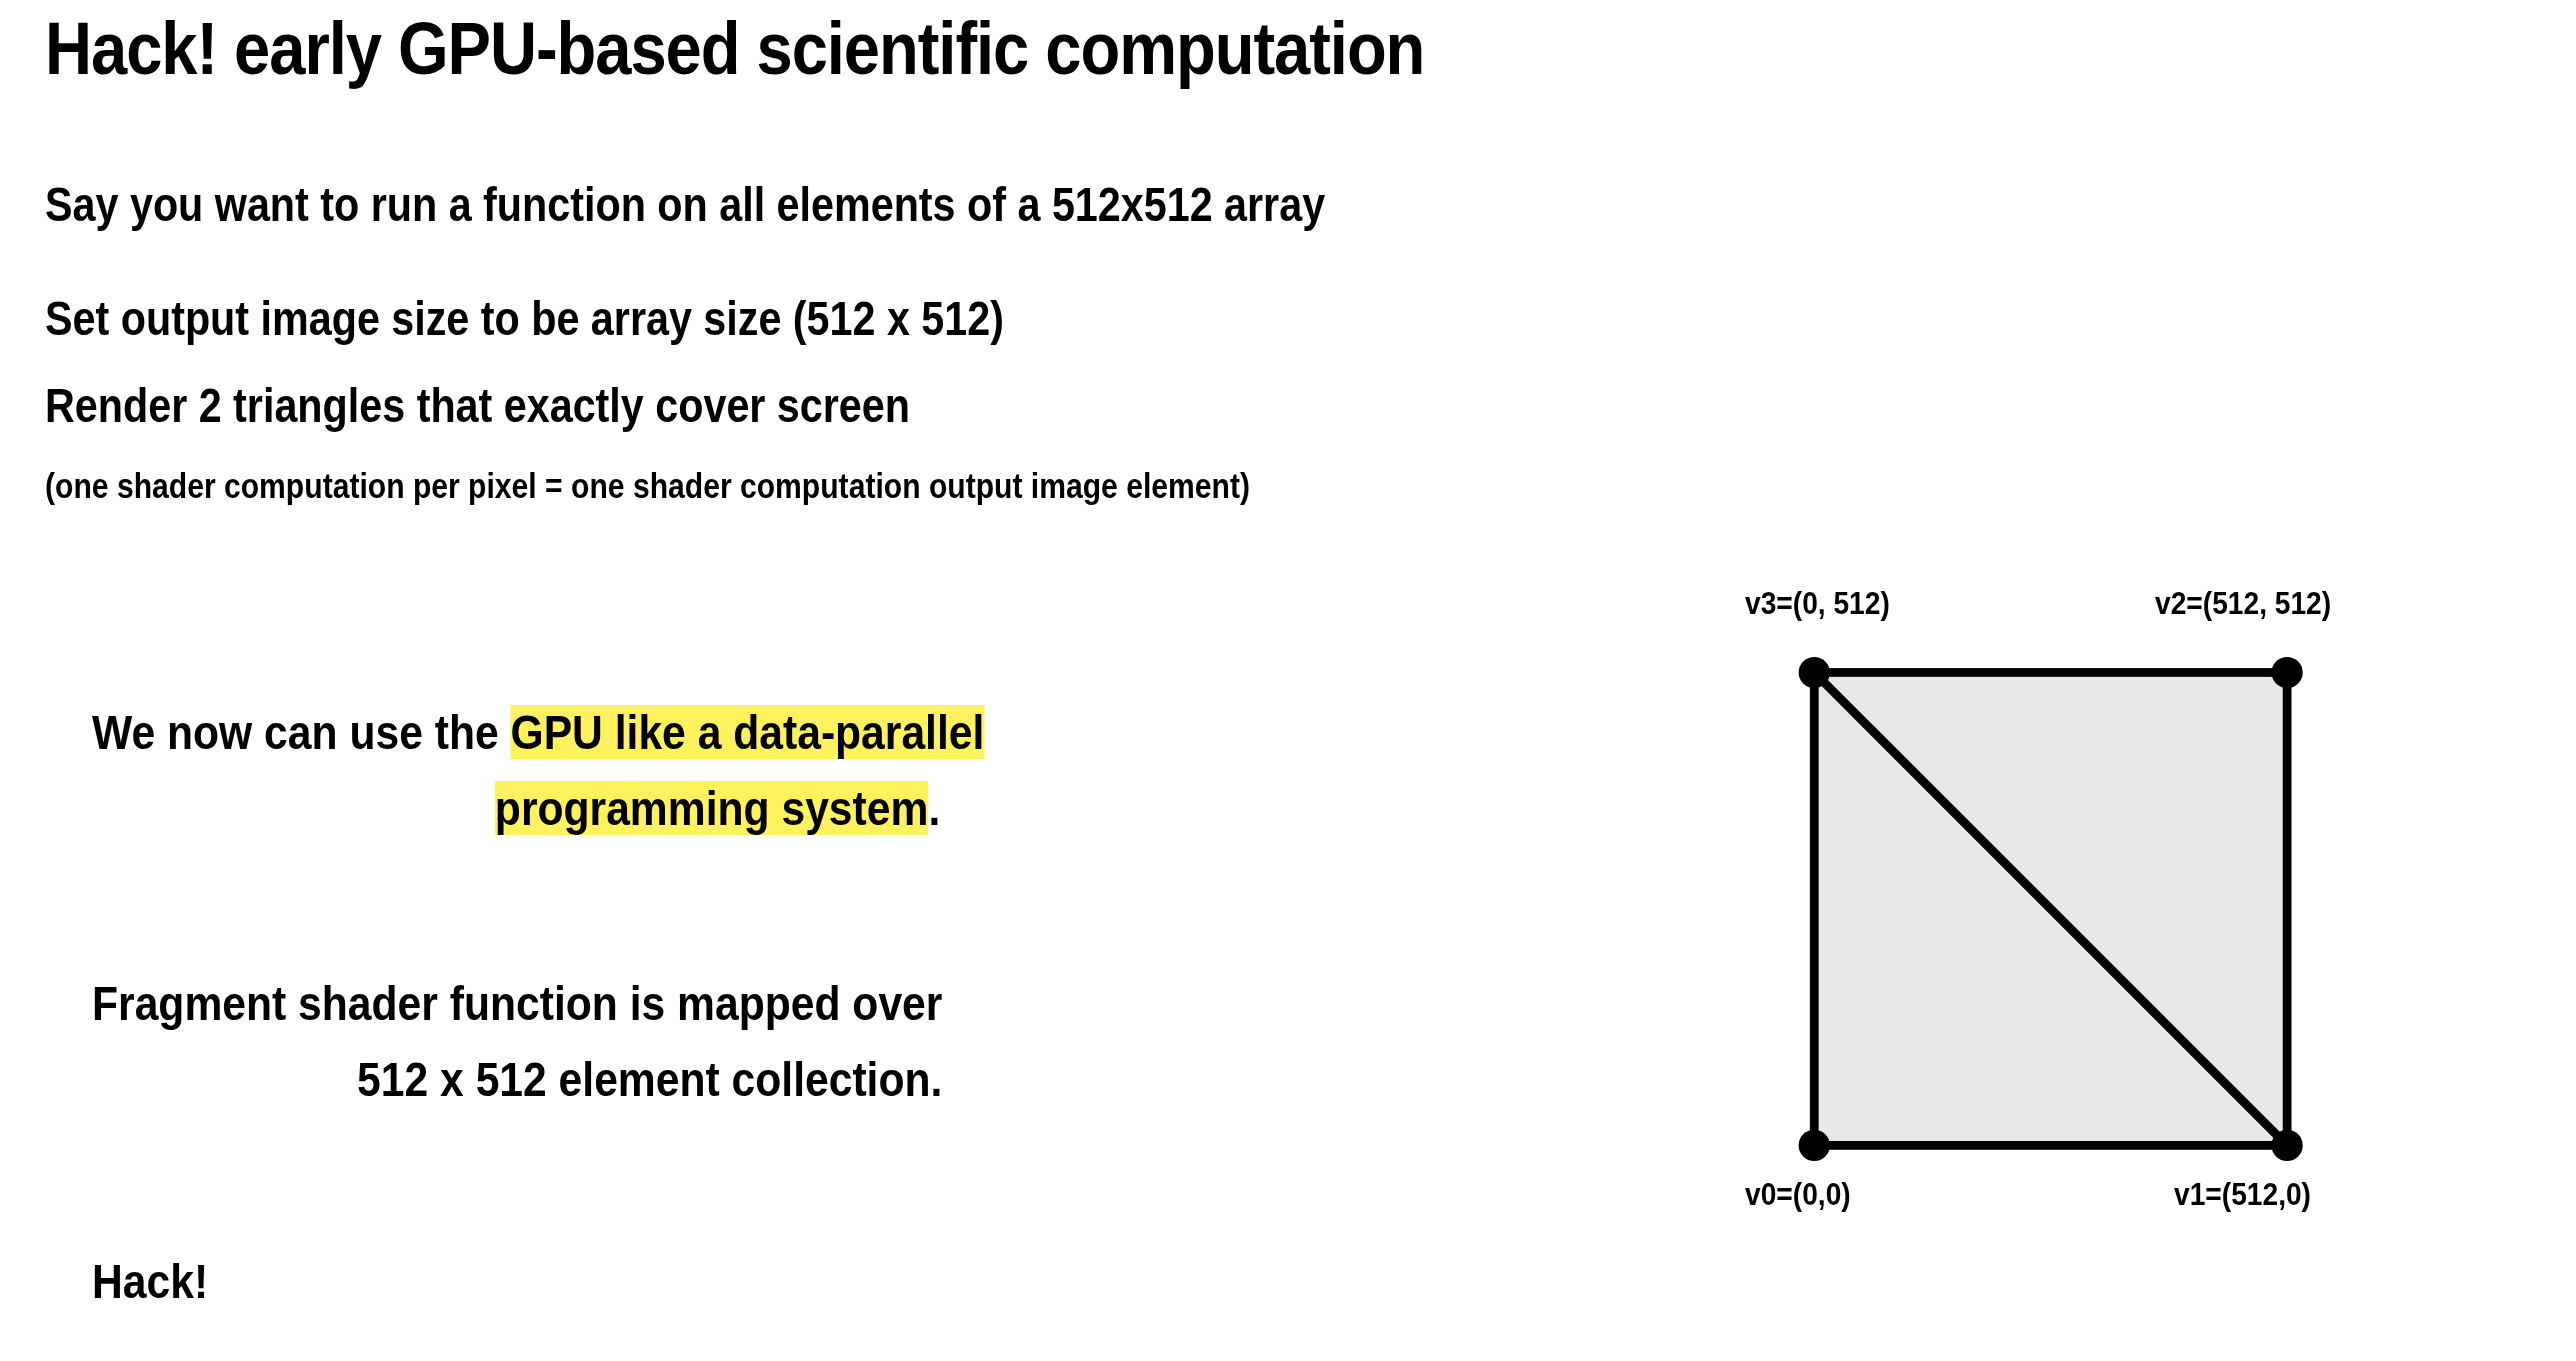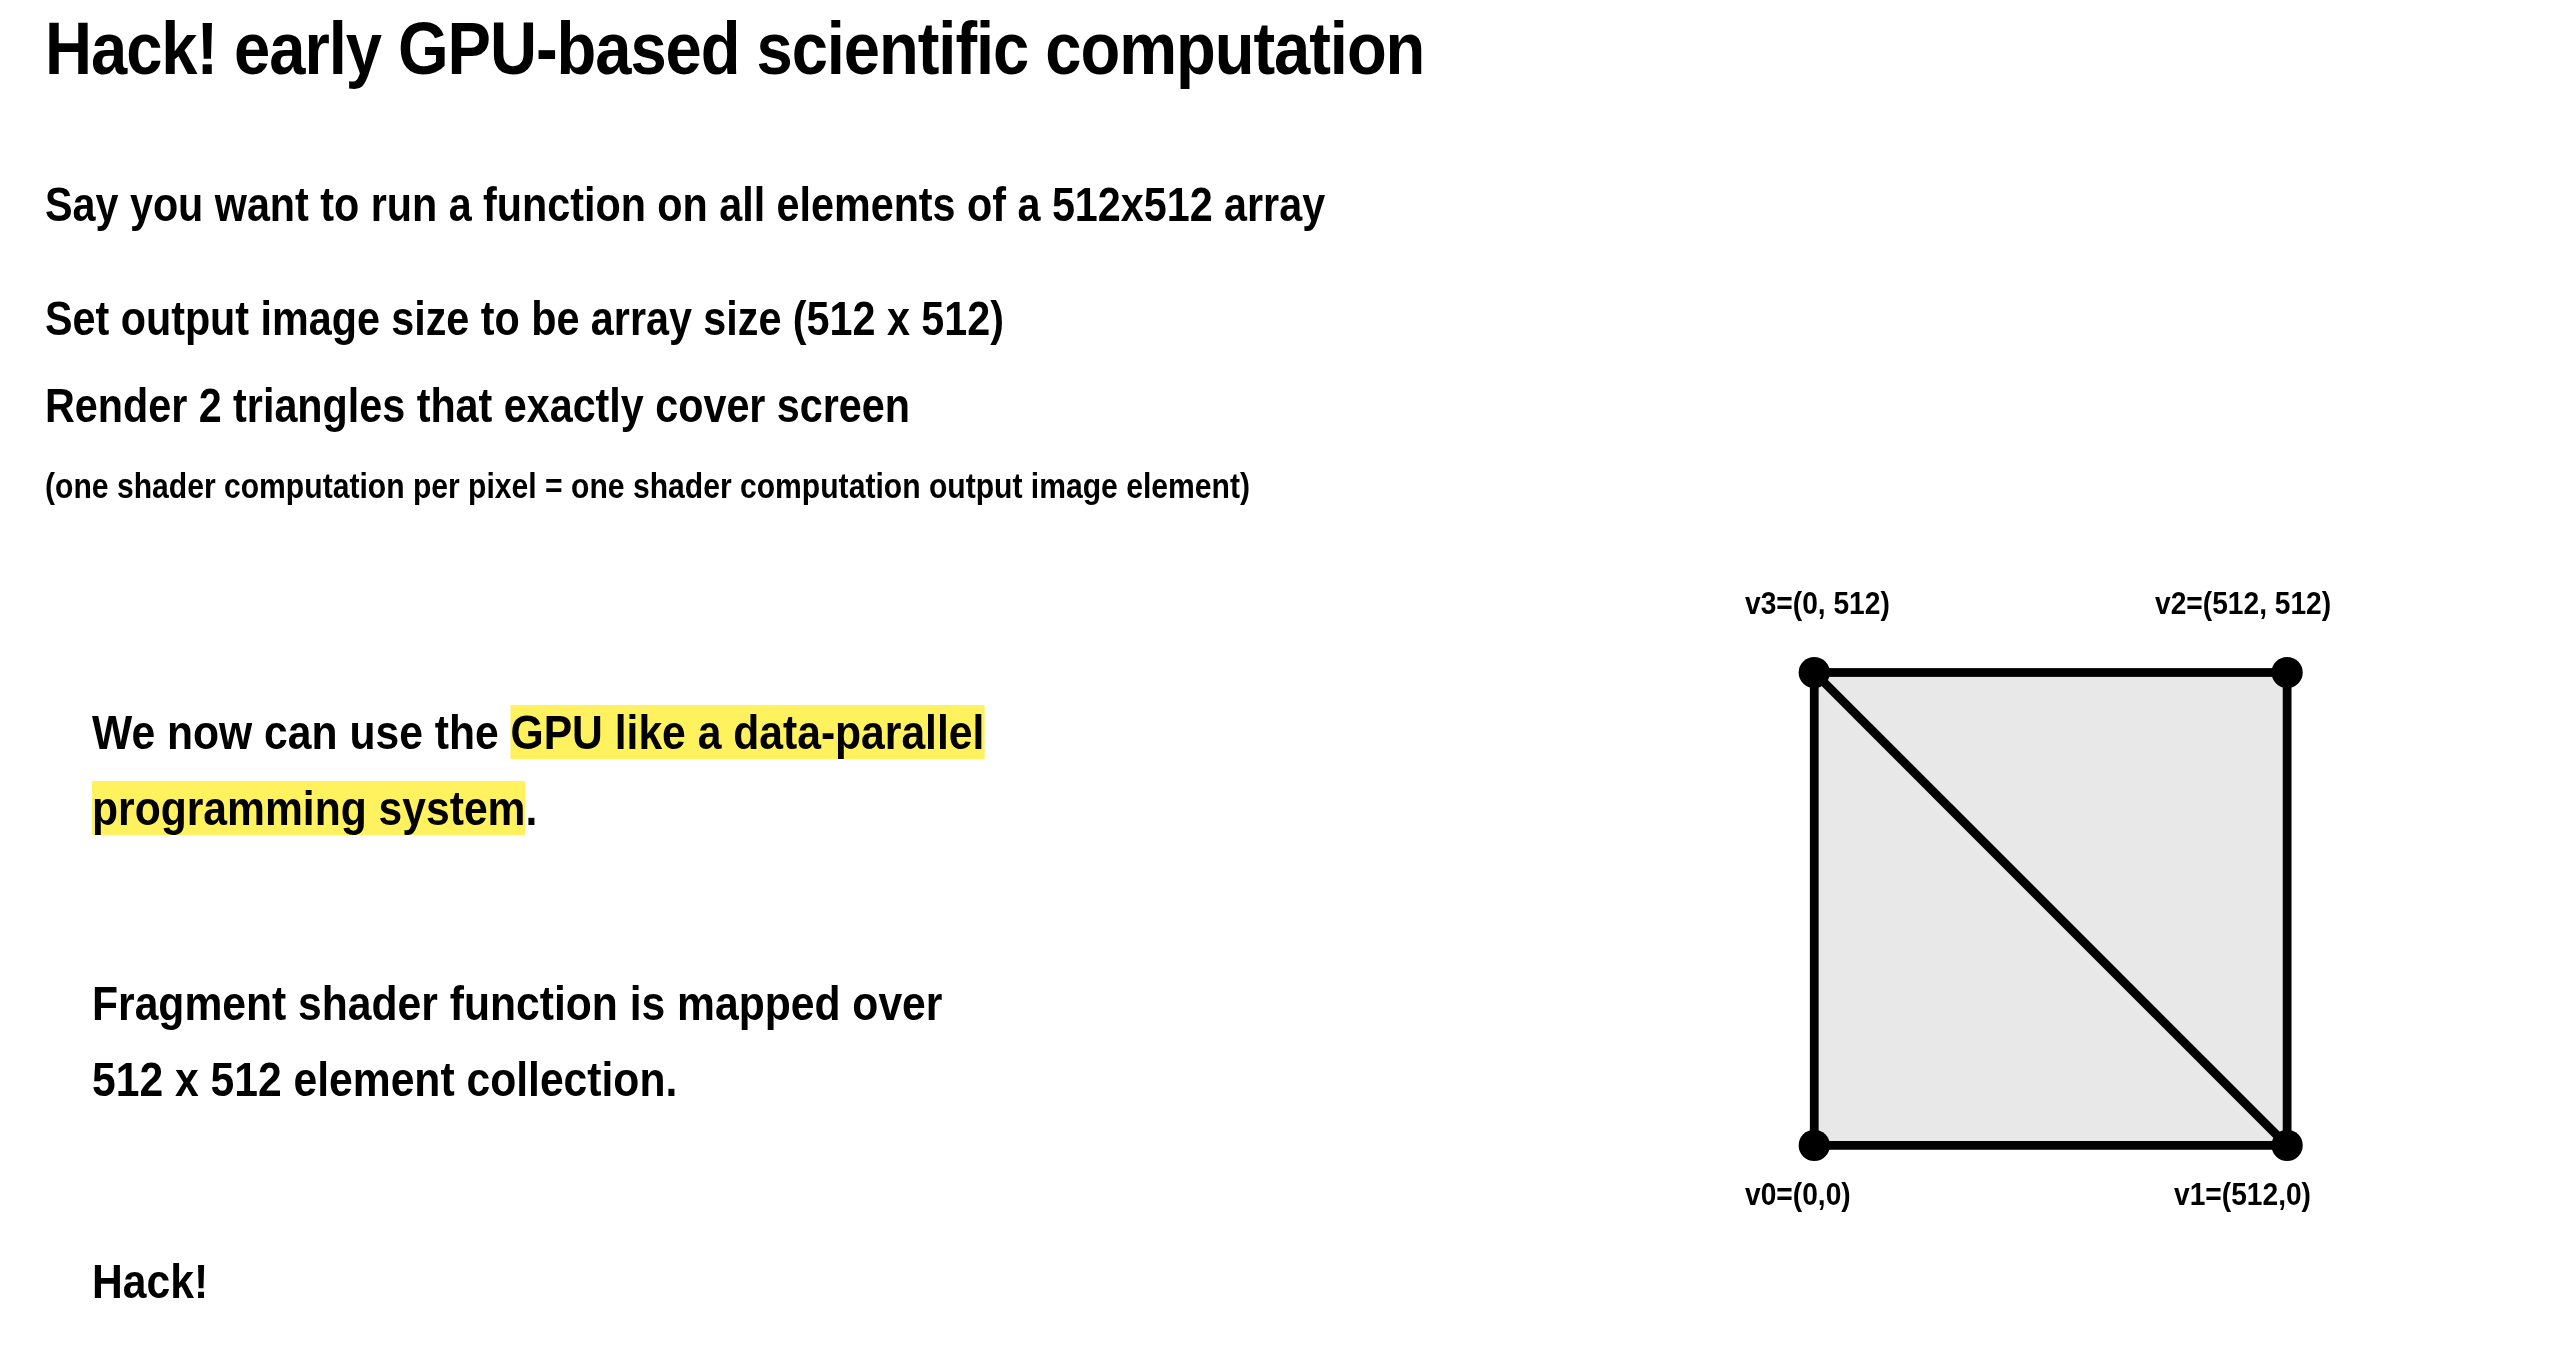--- a/index.html
+++ b/index.html
@@ -9,20 +9,21 @@
   }
   body {
     font-family: "Liberation Sans", sans-serif;
   }
   .slide {
     position: relative;
     width: 2576px;
     height: 1361px;
     background: #ffffff;
     overflow: hidden;
+    text-align: right;
   }
 
   
   .slide-title {
     position: absolute;
     left: 45px;
     top: 5.9px;
     font-size: 74px;
     font-weight: bold;
     color: #000000;

